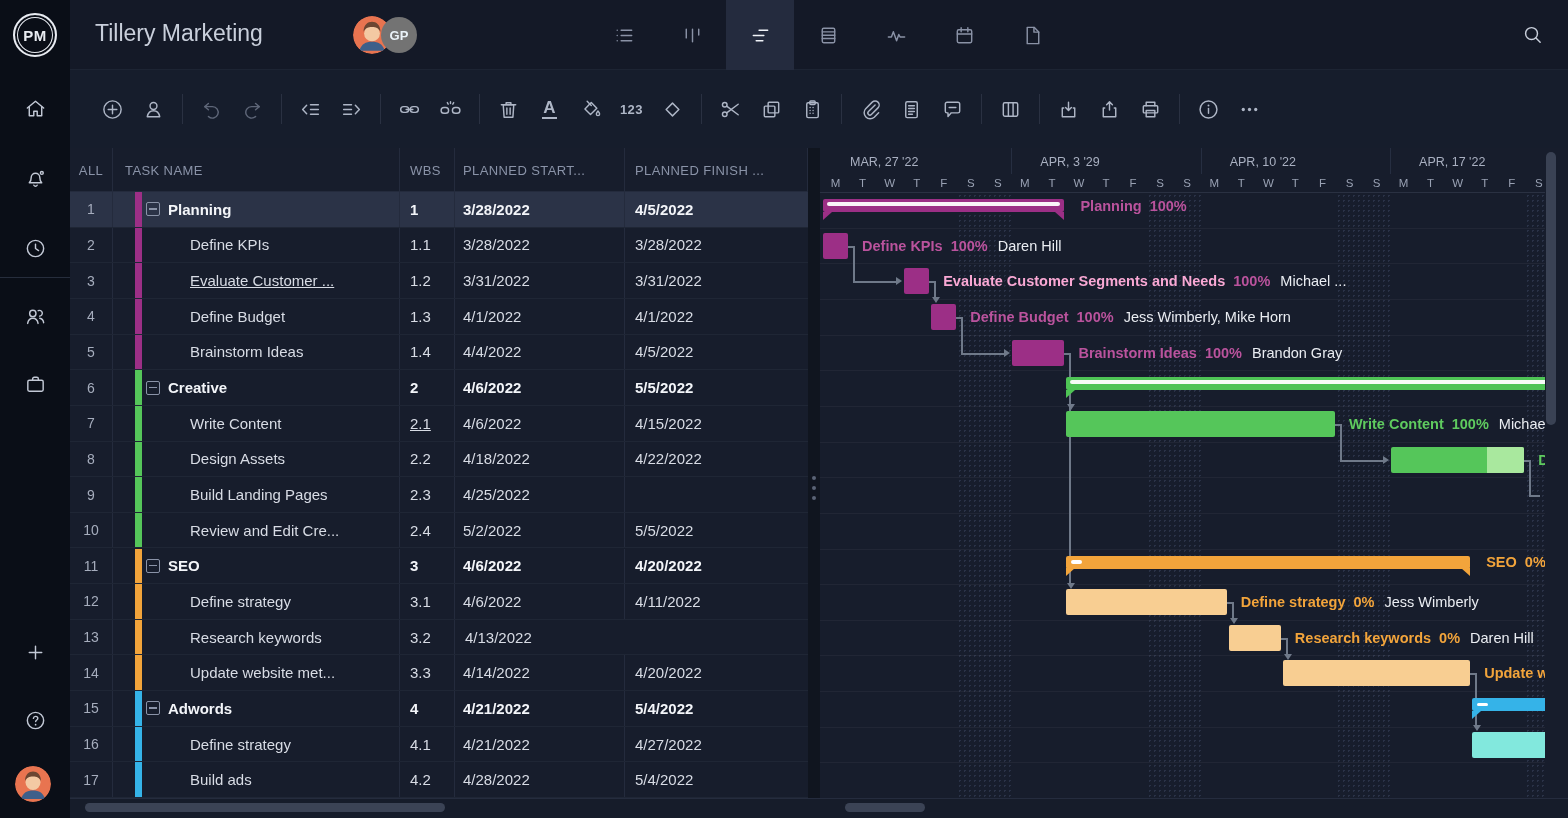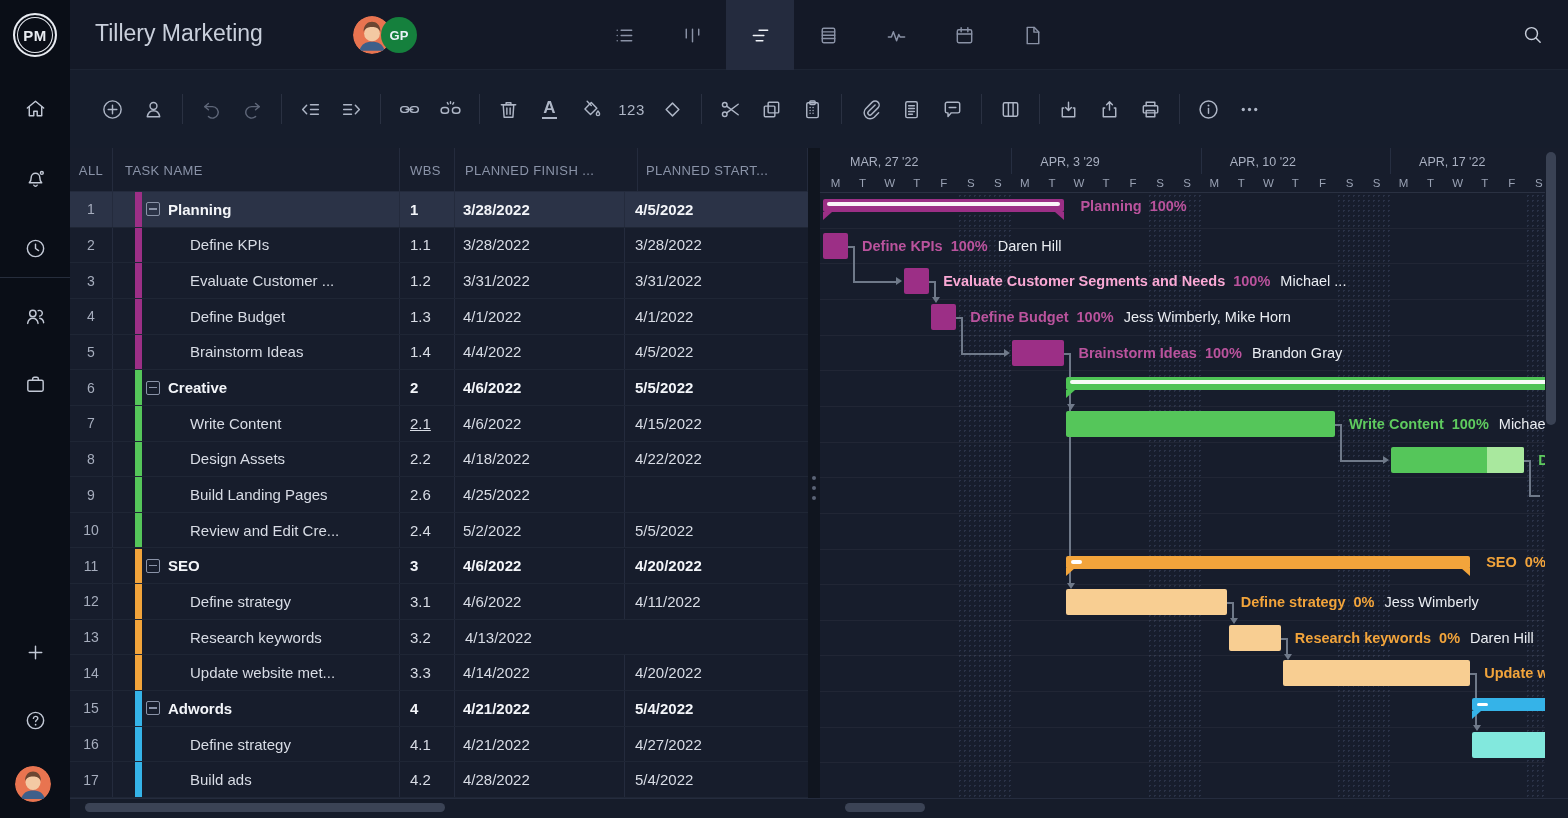--- a/index.html
+++ b/index.html
@@ -34,21 +34,21 @@
   #search-btn { position:absolute; right:24px; top:23px; color:#C9CFDB; cursor:pointer; }
 
   
   #toolbar { position:absolute; left:70px; top:70px; width:1498px; height:78px; background:#161D2C;
     display:flex; align-items:center; padding-left:22px; z-index:10; }
   .tb-btn { width:41px; height:40px; display:flex; align-items:center; justify-content:center;
     color:#AEB6C6; cursor:pointer; flex:0 0 auto; }
   .tb-btn.dim { color:#5E6678; }
   .tb-sep { width:1px; height:30px; background:#2A3142; margin:0 8px; flex:0 0 auto; }
   .tb-A { font-size:17px; font-weight:bold; border-bottom:2px solid currentColor; line-height:1; padding:0 1px 1px; }
-  .tb-123 { font-size:15px; font-weight:normal; letter-spacing:.5px; }
+  .tb-123 { font-size:13px; font-weight:bold; letter-spacing:.5px; }
 
   
   .icon svg { display:block; }
   .icon svg * { fill:none; stroke:currentColor; stroke-width:1.5; stroke-linecap:round; stroke-linejoin:round; }
   .icon svg .fill { fill:currentColor; stroke:none; }
 
   
   #table-panel { position:absolute; left:70px; top:148px; width:738px; height:650px; background:#171D2C; overflow:hidden; }
   #table-header { position:absolute; left:0; top:0; width:738px; height:44px; display:flex;
     color:#8A93A8; font-size:13px; letter-spacing:.4px; border-bottom:1px solid #242B3D; }
@@ -166,21 +166,21 @@
 
   <div id="topbar">
     <div id="project-title">Tillery Marketing</div>
     <div id="topbar-avatars">
         <div class="avatar-img"><svg width="100%" height="100%" viewBox="0 0 36 36">
             <circle cx="18" cy="18" r="18" fill="#E87450"></circle>
             <circle cx="18" cy="16.5" r="7.5" fill="#F3C9A3"></circle>
             <path d="M10 15c0-6.5 4-9.5 8-9.5s8 3 8 9.5c-2-3.5-4-4.5-8-4.5s-6 1-8 4.5z" fill="#6B4632"></path>
             <path d="M6 33c2-6.5 6-8.5 12-8.5s10 2 12 8.5z" fill="#3E5F8A"></path>
           </svg></div>
-        <div class="avatar-initials" style="background: #15803d;">GP</div>
+        <div class="avatar-initials" style="background: #737373;">GP</div>
       </div>
     <div id="view-tabs">
         <div class="view-tab">
           <div class="icon">
             <svg width="23" height="23" viewBox="0 0 24 24">
               <path d="M8.5 6.5h11M8.5 12h11M8.5 17.5h11"></path>
               <path d="M4.4 6.5h.01M4.4 12h.01M4.4 17.5h.01" stroke-width="2.4"></path>
             </svg>
           </div>
         </div>
@@ -399,22 +399,22 @@
           <circle class="fill" cx="18.5" cy="12" r="1.7"></circle>
         </svg>
       </div>
     </div>
 
   <div id="table-panel">
     <div id="table-header">
         <div class="th" style="width: 43px; padding-left: 0px; justify-content: center;">ALL</div>
         <div class="th" style="width: 287px; padding-left: 12px; justify-content: flex-start;">TASK NAME</div>
         <div class="th" style="width: 55px; padding-left: 10px; justify-content: flex-start;">WBS</div>
+        <div class="th" style="width: 170px; padding-left: 8px; justify-content: flex-start;">PLANNED START...</div>
         <div class="th" style="width: 183px; padding-left: 10px; justify-content: flex-start;">PLANNED FINISH ...</div>
-        <div class="th" style="width: 170px; padding-left: 8px; justify-content: flex-start;">PLANNED START...</div>
       </div>
     <div id="table-body">
         <div class="table-row summary selected" style="top: 44px; height: 35.65px;">
           <div class="cell cell-num" style="width: 43px; flex: 0 0 43px;">1</div>
           <div class="cell" style="width: 287px; flex: 0 0 287px; padding-left: 22px;">
             <div class="row-strip" style="background: rgb(156, 47, 134);"></div>
             <div class="collapse-box"></div>
             <div style="margin-left: 8px;">Planning</div>
           </div>
           <div class="cell" style="width: 55px; flex: 0 0 55px; padding-left: 10px;">1</div>
@@ -428,21 +428,21 @@
             <div style="margin-left: 48px;">Define KPIs</div>
           </div>
           <div class="cell" style="width: 55px; flex: 0 0 55px; padding-left: 10px;">1.1</div>
           <div class="cell" style="width: 170px; flex: 0 0 170px; padding-left: 8px;">3/28/2022</div>
           <div class="cell" style="width: 183px; flex: 0 0 183px; padding-left: 10px; border-right: none;">3/28/2022</div>
         </div>
         <div class="table-row" style="top: 115.3px; height: 35.65px;">
           <div class="cell cell-num" style="width: 43px; flex: 0 0 43px;">3</div>
           <div class="cell" style="width: 287px; flex: 0 0 287px; padding-left: 22px;">
             <div class="row-strip" style="background: rgb(156, 47, 134);"></div>
-            <div style="margin-left: 48px;">Evaluate Customer ...</div>
+            <div style="margin-left: 48px; text-decoration: underline;">Evaluate Customer ...</div>
           </div>
           <div class="cell" style="width: 55px; flex: 0 0 55px; padding-left: 10px;">1.2</div>
           <div class="cell" style="width: 170px; flex: 0 0 170px; padding-left: 8px;">3/31/2022</div>
           <div class="cell" style="width: 183px; flex: 0 0 183px; padding-left: 10px; border-right: none;">3/31/2022</div>
         </div>
         <div class="table-row" style="top: 150.95px; height: 35.65px;">
           <div class="cell cell-num" style="width: 43px; flex: 0 0 43px;">4</div>
           <div class="cell" style="width: 287px; flex: 0 0 287px; padding-left: 22px;">
             <div class="row-strip" style="background: rgb(156, 47, 134);"></div>
             <div style="margin-left: 48px;">Define Budget</div>
@@ -491,21 +491,21 @@
           <div class="cell" style="width: 55px; flex: 0 0 55px; padding-left: 10px;">2.2</div>
           <div class="cell" style="width: 170px; flex: 0 0 170px; padding-left: 8px;">4/18/2022</div>
           <div class="cell" style="width: 183px; flex: 0 0 183px; padding-left: 10px; border-right: none;">4/22/2022</div>
         </div>
         <div class="table-row" style="top: 329.2px; height: 35.65px;">
           <div class="cell cell-num" style="width: 43px; flex: 0 0 43px;">9</div>
           <div class="cell" style="width: 287px; flex: 0 0 287px; padding-left: 22px;">
             <div class="row-strip" style="background: rgb(85, 198, 90);"></div>
             <div style="margin-left: 48px;">Build Landing Pages</div>
           </div>
-          <div class="cell" style="width: 55px; flex: 0 0 55px; padding-left: 10px;">2.6</div>
+          <div class="cell" style="width: 55px; flex: 0 0 55px; padding-left: 10px;">2.3</div>
           <div class="cell" style="width: 170px; flex: 0 0 170px; padding-left: 8px;">4/25/2022</div>
         </div>
         <div class="table-row" style="top: 364.85px; height: 35.65px;">
           <div class="cell cell-num" style="width: 43px; flex: 0 0 43px;">10</div>
           <div class="cell" style="width: 287px; flex: 0 0 287px; padding-left: 22px;">
             <div class="row-strip" style="background: rgb(85, 198, 90);"></div>
             <div style="margin-left: 48px;">Review and Edit Cre...</div>
           </div>
           <div class="cell" style="width: 55px; flex: 0 0 55px; padding-left: 10px;">2.4</div>
           <div class="cell" style="width: 170px; flex: 0 0 170px; padding-left: 8px;">5/2/2022</div>

